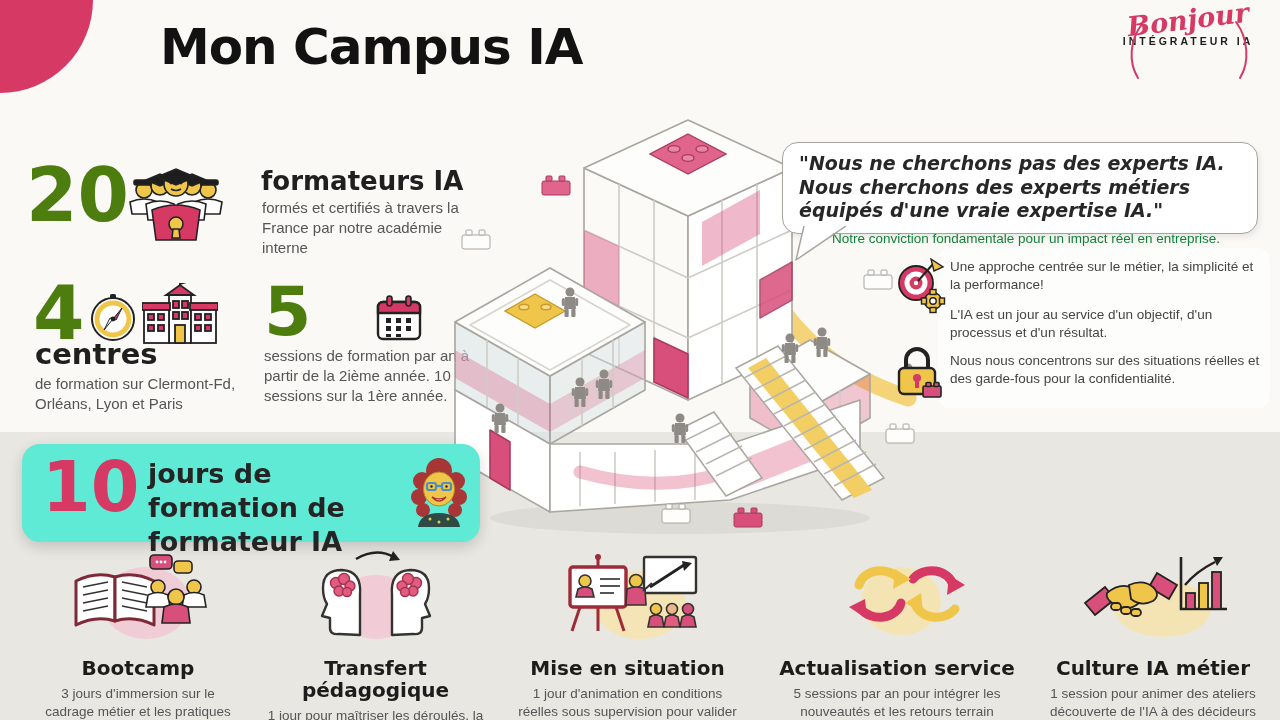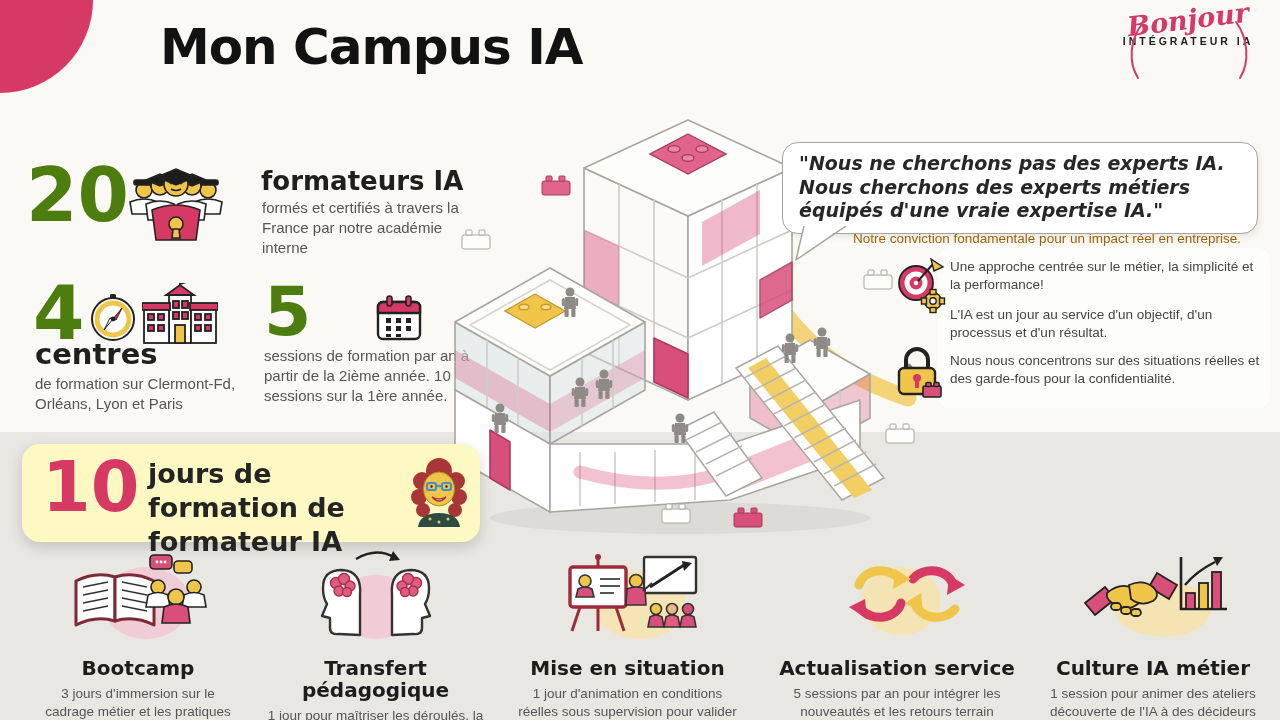--- a/index.html
+++ b/index.html
@@ -47,29 +47,29 @@
   .d-sessions{left:264px;top:346px;width:208px;}
   
   .quote-box{
     left:782px;top:142px;width:476px;box-sizing:border-box;padding:9px 16px 10px 16px;
     background:#fff;border:1.5px solid #a7a49e;border-radius:16px;z-index:5;
     font-family:"DejaVu Sans",sans-serif;font-weight:bold;font-style:italic;
     font-size:19px;line-height:1.24;color:#272727;
     box-shadow:2px 3px 6px rgba(0,0,0,0.08);
   }
   .quote-tail{left:792px;top:226px;z-index:6;}
-  .quote-caption{right:18px;top:231px;width:430px;text-align:center;font-size:13.5px;color:#a16207;z-index:5;}
+  .quote-caption{right:18px;top:231px;width:430px;text-align:left;font-size:13.5px;color:#15803d;z-index:5;}
   .conviction-panel{left:938px;top:248px;width:332px;height:160px;background:rgba(255,255,255,0.65);border-radius:12px;}
   .conviction{font-size:13.5px;color:#454545;line-height:1.34;width:314px;left:950px;z-index:4;}
   .c1{top:258px;} .c2{top:306px;} .c3{top:352px;}
   .icon-target{left:893px;top:258px;z-index:4;}
   .icon-lock{left:893px;top:344px;z-index:4;}
   
   .card10{
-    left:22px;top:444px;width:458px;height:98px;background:#fef9c3;border-radius:18px;z-index:7;
+    left:22px;top:444px;width:458px;height:98px;background:#5eead4;border-radius:18px;z-index:7;
     box-shadow:0 5px 14px rgba(0,0,0,0.16);
   }
   .card10 .val{position:absolute;left:20px;top:8px;font-family:"DejaVu Sans",sans-serif;
     font-weight:800;color:#d63a64;font-size:70px;line-height:1;}
   .card10 .lbl{position:absolute;left:126px;top:13px;font-family:"DejaVu Sans",sans-serif;
     font-weight:800;color:#242424;font-size:27px;line-height:1.25;}
   .card10 .avatar{position:absolute;right:12px;top:11px;}
   
   .item{top:545px;text-align:center;z-index:3;}
   .item svg{display:block;margin:0 auto;}

